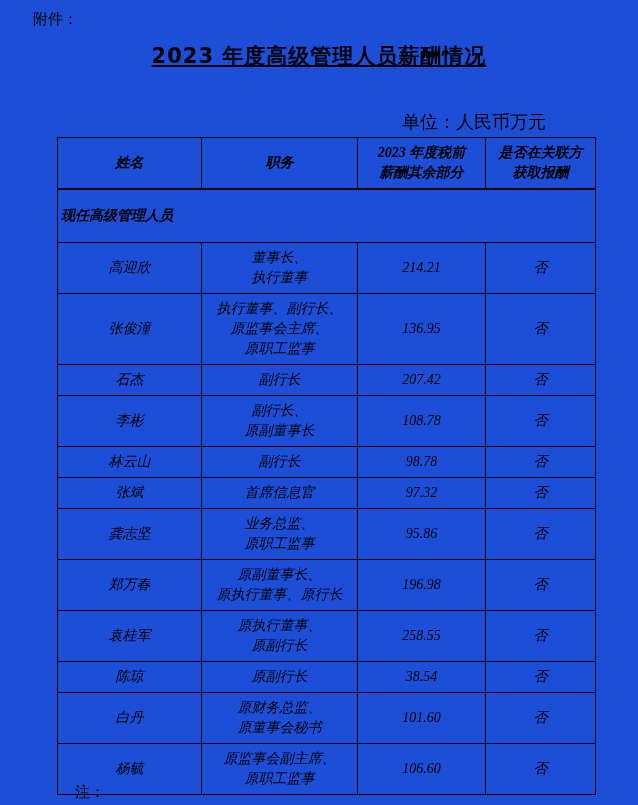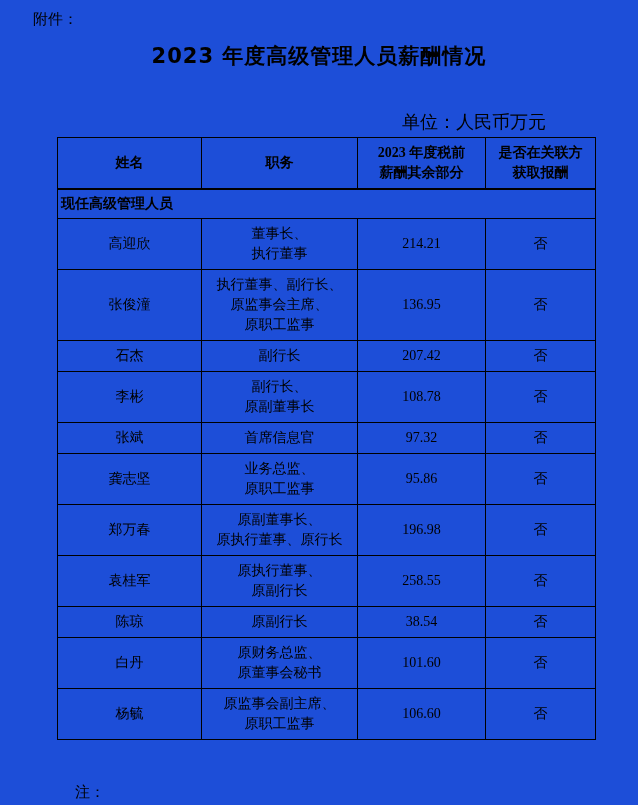--- a/index.html
+++ b/index.html
@@ -25,55 +25,57 @@
   .doc-title {
     position: absolute;
     left: 0;
     top: 42px;
     width: 638px;
     text-align: center;
     font-family: "DejaVu Sans", "Liberation Sans", sans-serif;
     font-size: 21px;
     font-weight: 700;
     letter-spacing: 1px;
+    text-decoration: underline;
   }
   .unit-line {
     position: absolute;
     left: 402px;
     top: 110px;
     font-size: 18px;
   }
   table.comp-table {
     position: absolute;
     left: 57px;
     top: 137px;
     width: 538px;
     border-collapse: collapse;
     table-layout: fixed;
     border: 1.5px solid #000000;
+    font-style: italic;
   }
   .comp-table th, .comp-table td {
     border: 1px solid #000000;
     text-align: center;
     vertical-align: middle;
     font-size: 14px;
     line-height: 20px;
     padding: 5px 2px;
     white-space: pre-line;
     overflow: hidden;
   }
   .comp-table thead th {
     font-weight: 700;
     border-bottom: 2px solid #000000;
     height: 40px;
   }
   .comp-table td.section-cell {
     text-align: left;
     font-weight: 700;
-    padding: 4px 3px;
+    padding: 16px 3px;
     height: 20px;
   }
   .note {
     position: absolute;
     left: 75px;
     top: 783px;
     font-size: 15px;
   }
 </style>
 </head>
@@ -130,20 +132,26 @@
           <td>否</td>
         </tr>
         <tr>
           <td>李彬</td>
           <td>副行长、
 原副董事长</td>
           <td>108.78</td>
           <td>否</td>
         </tr>
         <tr>
+          <td>林云山</td>
+          <td>副行长</td>
+          <td>98.78</td>
+          <td>否</td>
+        </tr>
+        <tr>
           <td>张斌</td>
           <td>首席信息官</td>
           <td>97.32</td>
           <td>否</td>
         </tr>
         <tr>
           <td>龚志坚</td>
           <td>业务总监、
 原职工监事</td>
           <td>95.86</td>

